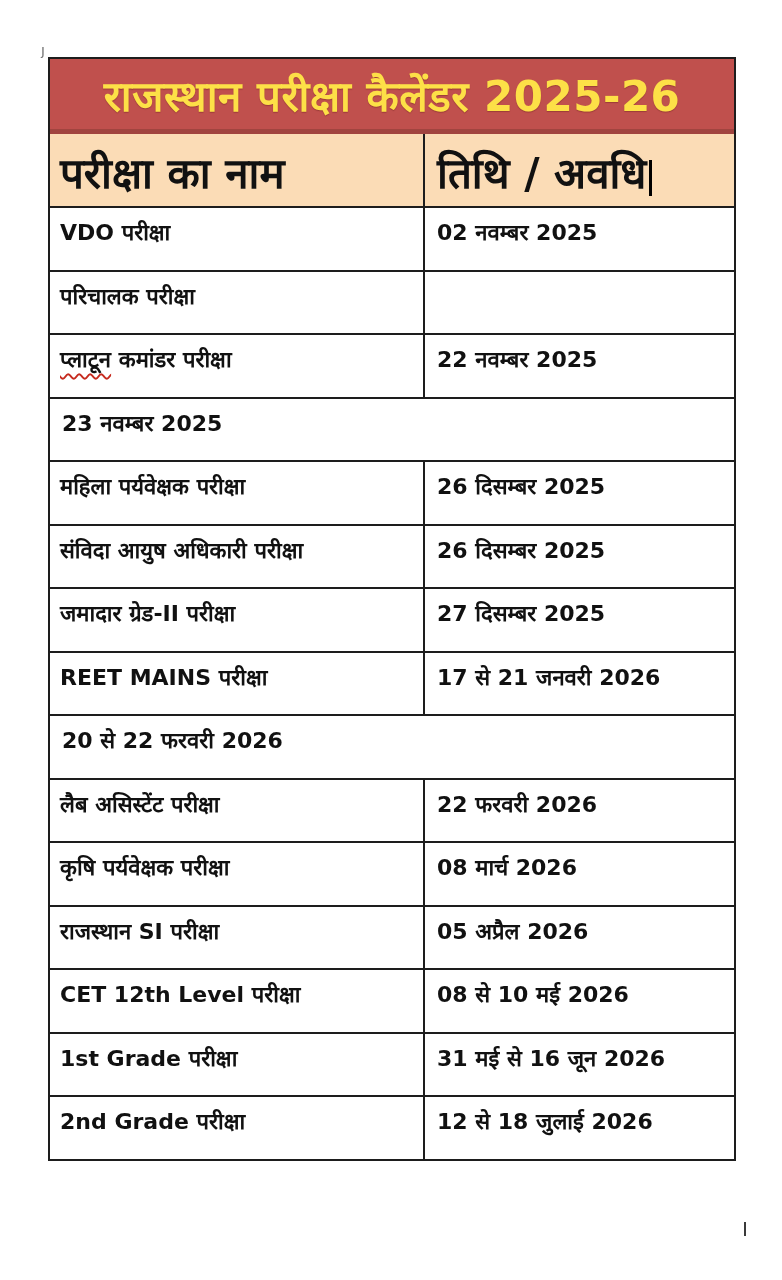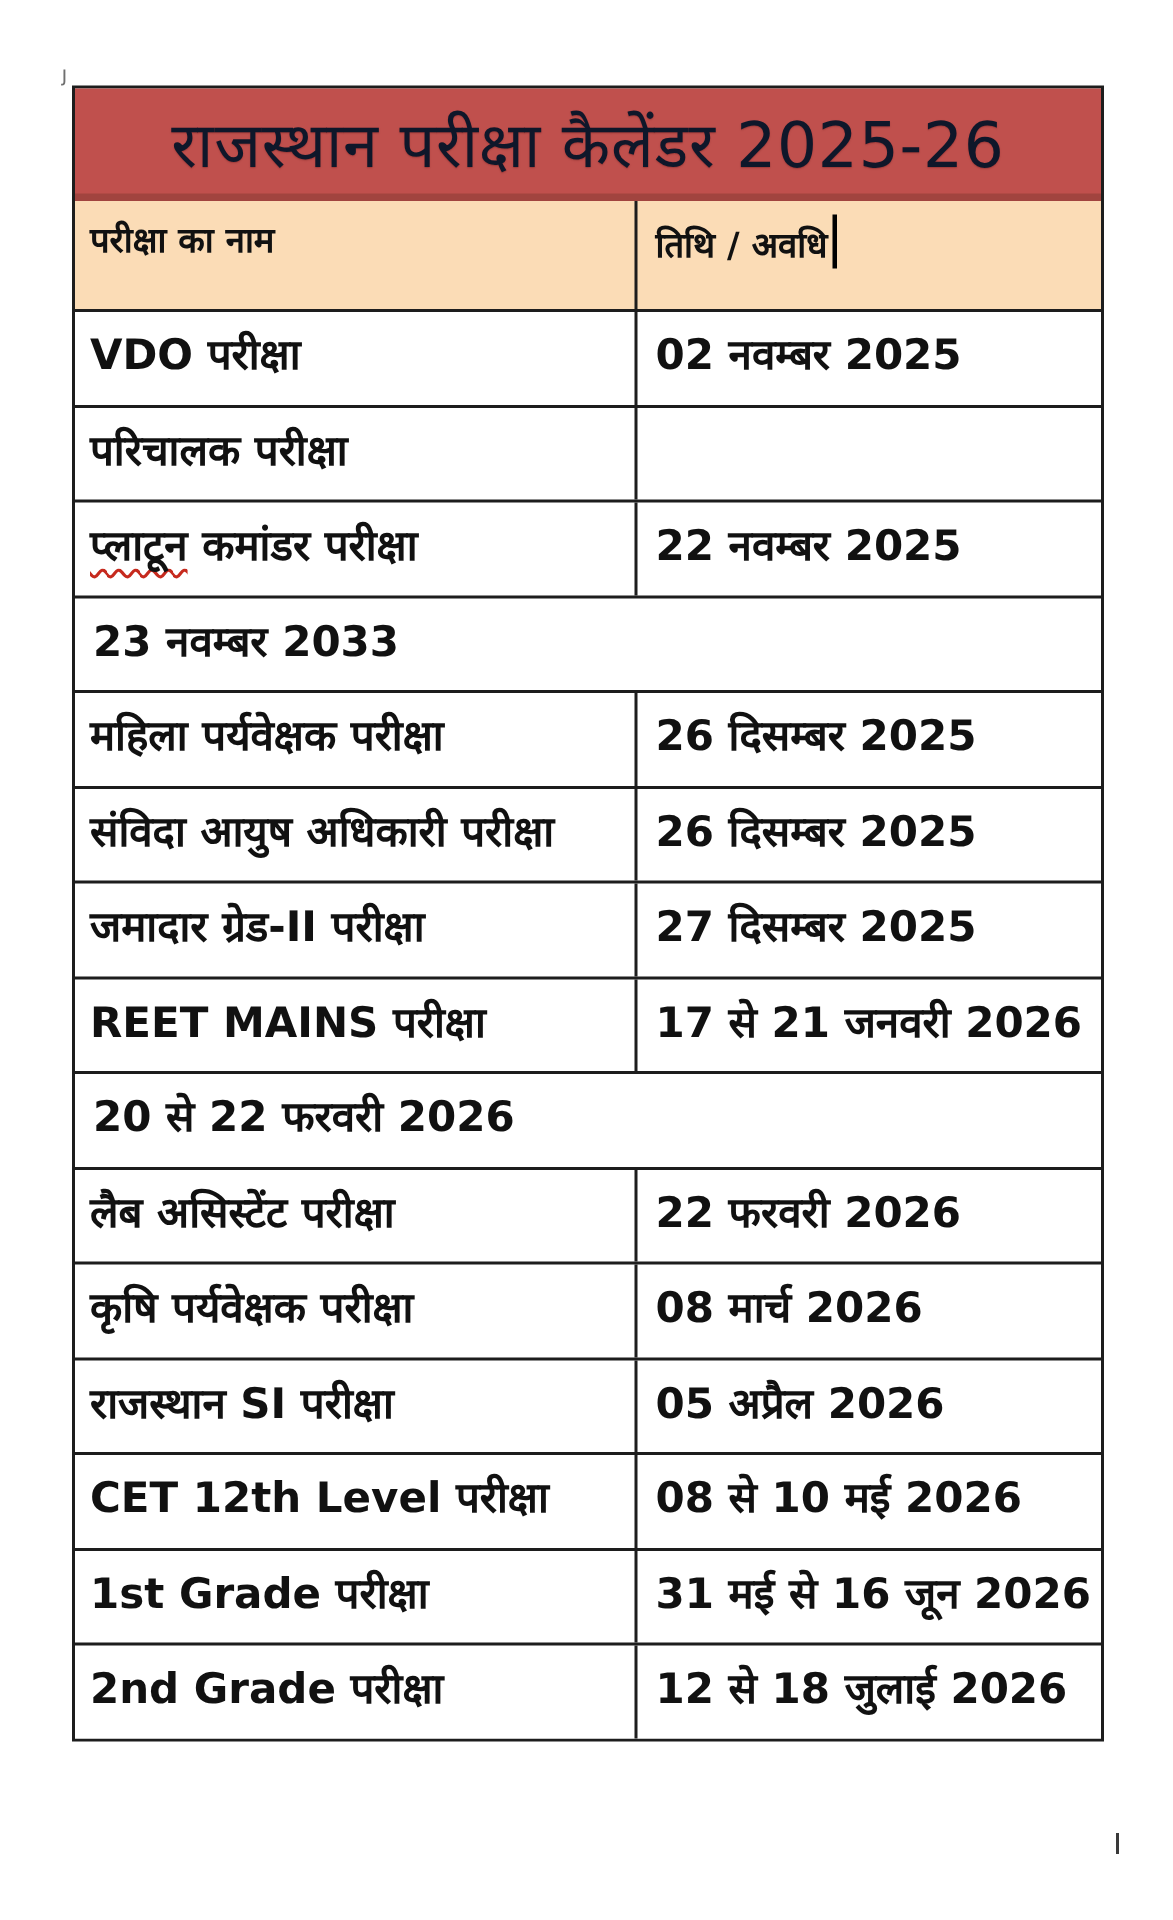--- a/index.html
+++ b/index.html
@@ -24,41 +24,41 @@
     border: 2px solid #1d1d1d; background: #ffffff;
   }
 
   .banner {
     height: 75px;
     background: #C0504D;
     border-bottom: 5px solid #A1443F;
     display: flex; align-items: center; justify-content: center;
   }
   .banner-title {
-    color: #0f172a; font-weight: 400; font-size: 42px;
+    color: #fde047; font-weight: 700; font-size: 42px;
     letter-spacing: 0.5px; white-space: nowrap;
     text-shadow: 0 1px 1px rgba(90,20,20,0.35);
   }
 
   .thead {
     display: flex; height: 72px; background: #FBDCB6;
   }
   .cell { overflow: hidden; white-space: nowrap; }
   .name-col {
     width: 375px; border-right: 2px solid #1d1d1d;
     padding: 9px 4px 0 10px;
   }
   .date-col { flex: 1; padding: 9px 4px 16px 12px; }
-  .thead .cell { font-size: 23px; font-weight: 700; }
+  .thead .cell { font-size: 42px; font-weight: 700; }
 
   .trow {
     display: flex; height: 63.5px;
     border-top: 2px solid #1d1d1d; background: #ffffff;
   }
-  .trow .cell { font-size: 28px; font-weight: 700; padding-top: 8px; }
+  .trow .cell { font-size: 22px; font-weight: 700; padding-top: 8px; }
 
   .caret {
     display: inline-block; width: 3px; height: 36px;
     background: #000000; margin-left: 3px; vertical-align: -8px;
   }
 
   .squiggle {
     text-decoration-line: underline;
     text-decoration-style: wavy;
     text-decoration-color: #C62A1E;
@@ -94,21 +94,21 @@
         <div class="cell date-col">02 नवम्बर 2025</div>
       </div>
       <div class="trow">
         <div class="cell name-col">परिचालक परीक्षा</div>
       </div>
       <div class="trow">
         <div class="cell name-col"><span class="squiggle">प्लाटून</span> कमांडर परीक्षा</div>
         <div class="cell date-col">22 नवम्बर 2025</div>
       </div>
       <div class="trow">
-        <div class="cell date-col">23 नवम्बर 2033</div>
+        <div class="cell date-col">23 नवम्बर 2025</div>
       </div>
       <div class="trow">
         <div class="cell name-col">महिला पर्यवेक्षक परीक्षा</div>
         <div class="cell date-col">26 दिसम्बर 2025</div>
       </div>
       <div class="trow">
         <div class="cell name-col">संविदा आयुष अधिकारी परीक्षा</div>
         <div class="cell date-col">26 दिसम्बर 2025</div>
       </div>
       <div class="trow">

